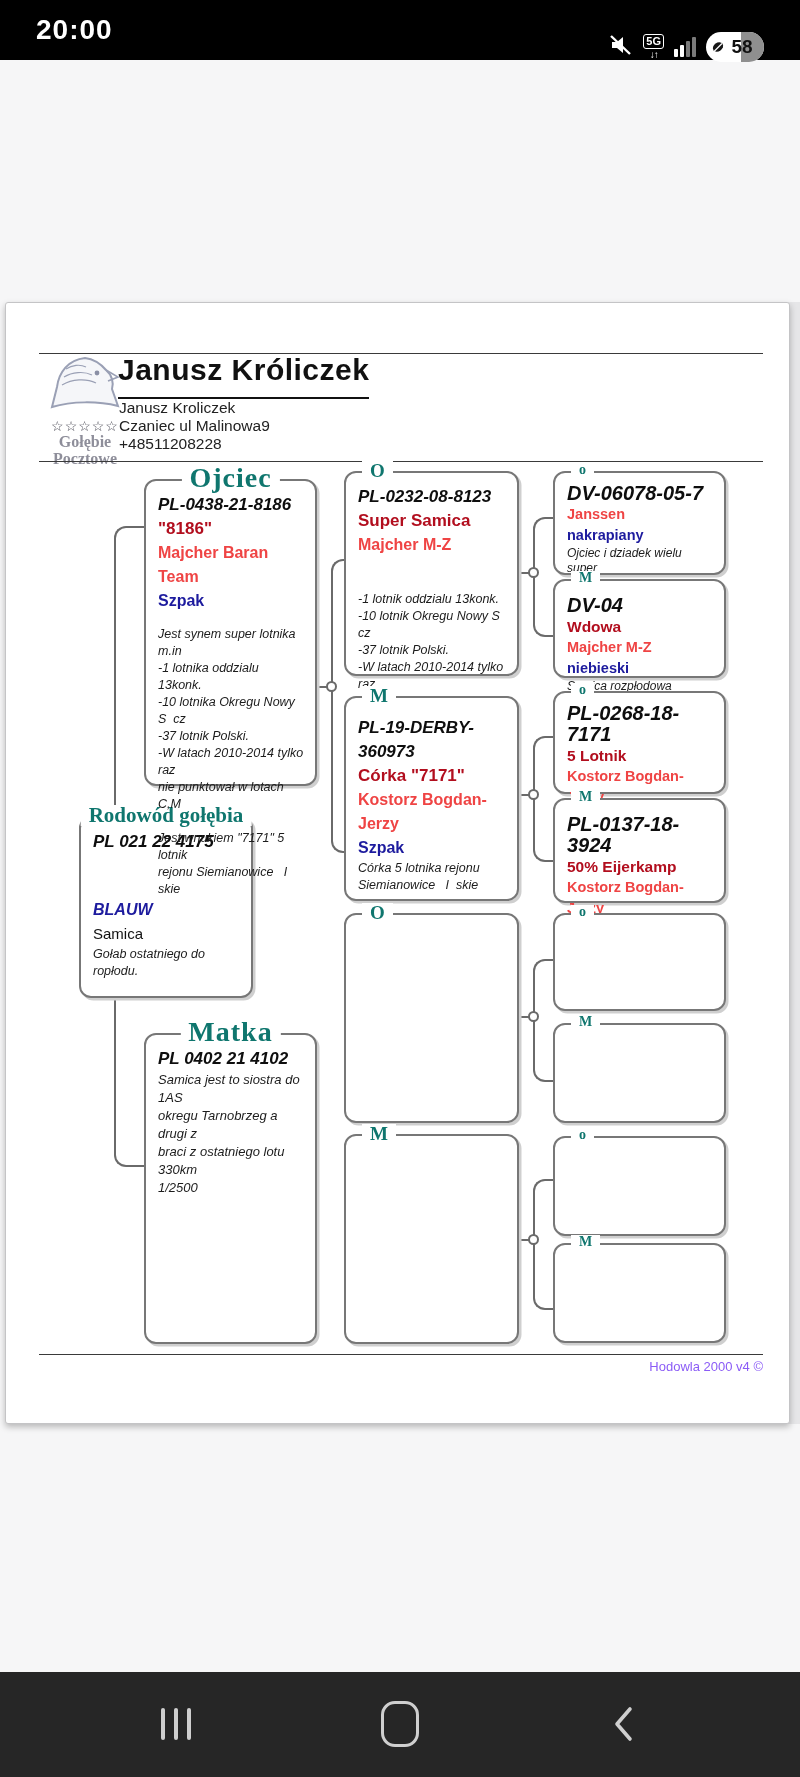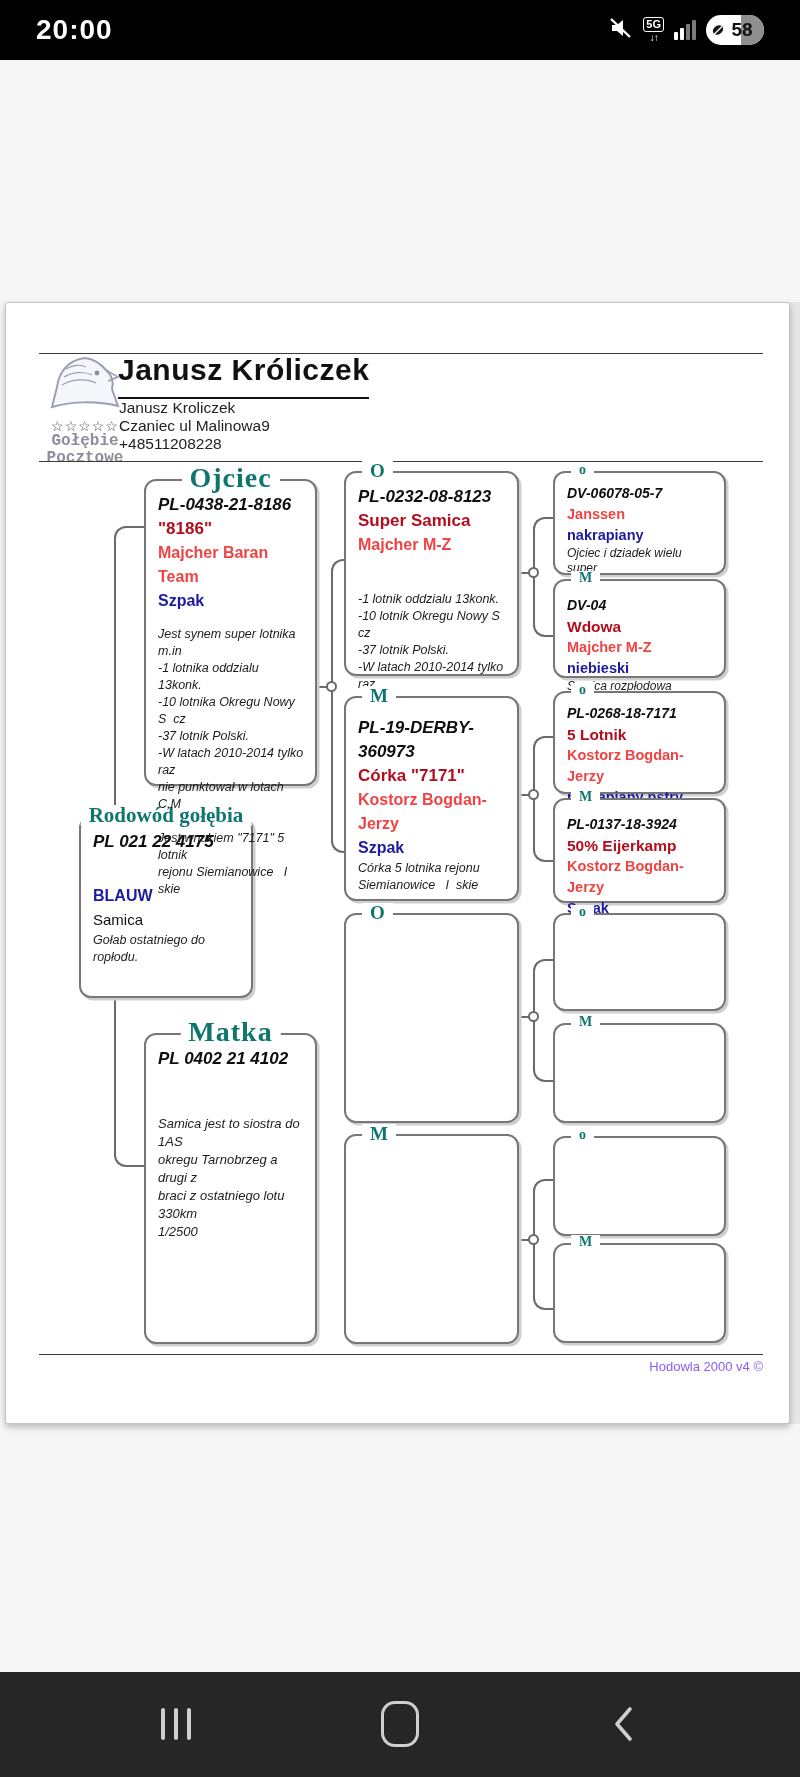--- a/index.html
+++ b/index.html
@@ -2,63 +2,63 @@
 <html><head>
 <meta charset="utf-8">
 <style>
   html,body{margin:0;padding:0;}
   body{width:800px;height:1777px;position:relative;background:#f6f6f7;
        font-family:"Liberation Sans",sans-serif;overflow:hidden;}
 
   
   .status-bar{position:absolute;left:0;top:0;width:800px;height:60px;background:#000;z-index:10;}
   .sb-time{position:absolute;left:36px;top:14px;color:#fff;font-size:28px;font-weight:bold;letter-spacing:1px;}
-  .sb-right{position:absolute;right:36px;top:0;height:60px;display:flex;align-items:center;gap:10px;}
+  .sb-right{position:absolute;right:36px;top:17px;height:60px;display:flex;align-items:center;gap:10px;}
   .sb-5g{display:flex;flex-direction:column;align-items:center;color:#fff;}
   .sb-5g .g-box{border:1.5px solid #fff;border-radius:3px;font-size:11px;font-weight:bold;padding:0 2px;line-height:13px;}
   .sb-5g .g-arrows{font-size:10px;line-height:10px;letter-spacing:-1px;margin-top:1px;}
   .sb-bars{display:flex;align-items:flex-end;gap:2px;height:20px;}
   .sb-bars i{display:block;width:4px;border-radius:1px;}
   .sb-batt{position:relative;width:58px;height:30px;background:#fff;border-radius:15px;overflow:hidden;}
   .sb-batt .gray{position:absolute;right:0;top:0;width:23px;height:30px;background:#8f8f8f;}
   .sb-batt .pct{position:absolute;left:16px;top:0;width:40px;text-align:center;font-size:19px;font-weight:bold;color:#111;line-height:30px;}
   .sb-batt svg{position:absolute;left:5px;top:8px;}
 
   
   .right-strip{position:absolute;left:788px;top:302px;width:12px;height:1122px;background:#e6e6e8;}
   .page{position:absolute;left:5px;top:302px;width:783px;height:1120px;background:#fff;
         border:1px solid #c4c4c6;border-radius:3px;box-shadow:0 3px 6px rgba(0,0,0,.25);}
 
   .rule{position:absolute;height:0;border-top:1.8px solid #3a3a3a;}
 
   
   .logo{position:absolute;left:33px;top:52px;width:92px;text-align:center;}
   .logo-stars{font-size:14px;letter-spacing:1px;color:#4a4a55;line-height:14px;margin-top:-4px;}
-  .logo-line{font-family:Liberation Mono, monospace;font-weight:bold;font-size:16px;line-height:17px;color:#8e8e9a;text-shadow:0.5px 0.5px 0 #fff;}
+  .logo-line{font-family:Liberation Serif, serif;font-weight:bold;font-size:16px;line-height:17px;color:#8e8e9a;text-shadow:0.5px 0.5px 0 #fff;}
   .page-title{position:absolute;left:112px;top:50px;font-size:30px;font-weight:bold;color:#111;
               border-bottom:2.5px solid #111;padding-bottom:10px;letter-spacing:.5px;}
   .addr{position:absolute;left:113px;font-size:15.5px;color:#222;}
 
   
   .pbox{position:absolute;background:#fff;border:2.5px solid #777;border-radius:12px;
         box-shadow:2.5px 2.5px 0 #cfcfcf;box-sizing:border-box;padding:12px 10px 0 12px;z-index:2;}
   .pbox-label{position:absolute;background:#fff;padding:0 8px;font-family:"Liberation Serif",serif;
               font-weight:bold;color:#0f766e;white-space:nowrap;line-height:1;}
   .lab-big{font-size:28px;top:-17px;left:50%;transform:translateX(-50%);letter-spacing:1px;}
   .lab-root{font-size:21px;top:-13px;left:50%;transform:translateX(-50%);}
   .lab-col2{font-size:19px;top:-12px;left:16px;}
   .lab-col3{font-size:14px;top:-10px;left:16px;}
 
   .ring{font-style:italic;font-weight:bold;font-size:17px;line-height:24px;color:#0e0e0e;}
   .name{font-weight:bold;font-size:17px;line-height:24px;color:#b20e1e;}
   .breeder{font-weight:bold;font-size:16px;line-height:24px;color:#ef4444;}
   .colorline{font-weight:bold;font-size:16px;line-height:24px;color:#1d1b9e;}
   .sex{font-size:15px;line-height:24px;color:#111;}
   .desc{font-style:italic;font-size:12.5px;line-height:17px;color:#1c1c1c;white-space:pre-wrap;}
-  .col3 .ring{font-size:14px;line-height:21px;}
+  .col3 .ring{font-size:20px;line-height:21px;}
   .col3 .name{font-size:15.5px;line-height:21px;}
   .col3 .breeder{font-size:14.5px;line-height:21px;}
   .col3 .colorline{font-size:14.5px;line-height:21px;}
   .col3 .desc{font-size:12px;line-height:15px;}
 
   
   .bracket{position:absolute;border:2.5px solid #6a6a6a;border-right:none;
            border-radius:12px 0 0 12px;z-index:0;}
   .hconn{position:absolute;height:0;border-top:2.5px solid #6a6a6a;z-index:0;}
   .node{position:absolute;width:7px;height:7px;border:2.5px solid #6a6a6a;border-radius:50%;background:#fff;z-index:1;}
@@ -147,21 +147,21 @@
   <div class="bracket" style="left:527px;top:656px;width:22px;height:119px;"></div>
   <div class="hconn" style="left:513px;top:713px;width:15px;"></div>
   <div class="node" style="left:522px;top:708px;"></div>
   <div class="bracket" style="left:527px;top:876px;width:22px;height:127px;"></div>
   <div class="hconn" style="left:513px;top:936px;width:15px;"></div>
   <div class="node" style="left:522px;top:931px;"></div>
 
   <div class="pbox col1" style="left:73px;top:513px;width:174px;height:182px;">
     <div class="pbox-label lab-root">Rodowód gołębia</div>
     <div class="ring">PL 021 22 4175</div>
-    <div class="colorline" style="margin-top:30px;">BLAUW</div>
+    <div class="colorline" style="margin-top:44px;font-style:italic;">BLAUW</div>
     <div class="sex">Samica</div>
     <div class="desc">Gołab ostatniego do
 ropłodu.</div>
   </div>
 
   <div class="pbox col1" style="left:138px;top:176px;width:173px;height:307px;">
     <div class="pbox-label lab-big">Ojciec</div>
     <div class="ring">PL-0438-21-8186</div>
     <div class="name">"8186"</div>
     <div class="breeder">Majcher Baran Team</div>
@@ -174,21 +174,21 @@
 -W latach 2010-2014 tylko raz
 nie punktował w lotach C,M
 
 Jest wnukiem "7171" 5 lotnik
 rejonu Siemianowice   I  skie</div>
   </div>
 
   <div class="pbox col1" style="left:138px;top:730px;width:173px;height:311px;">
     <div class="pbox-label lab-big">Matka</div>
     <div class="ring">PL 0402 21 4102</div>
-    <div class="desc" style="margin-top:44px;font-size:13px;line-height:18px;">Samica jest to siostra do 1AS
+    <div class="desc" style="font-size:13px;line-height:18px;">Samica jest to siostra do 1AS
 okregu Tarnobrzeg a drugi z
 braci z ostatniego lotu 330km
 1/2500</div>
   </div>
 
   <div class="pbox col2" style="left:338px;top:168px;width:175px;height:205px;">
     <div class="pbox-label lab-col2">O</div>
     <div class="ring">PL-0232-08-8123</div>
     <div class="name">Super Samica</div>
     <div class="breeder">Majcher M-Z</div>

